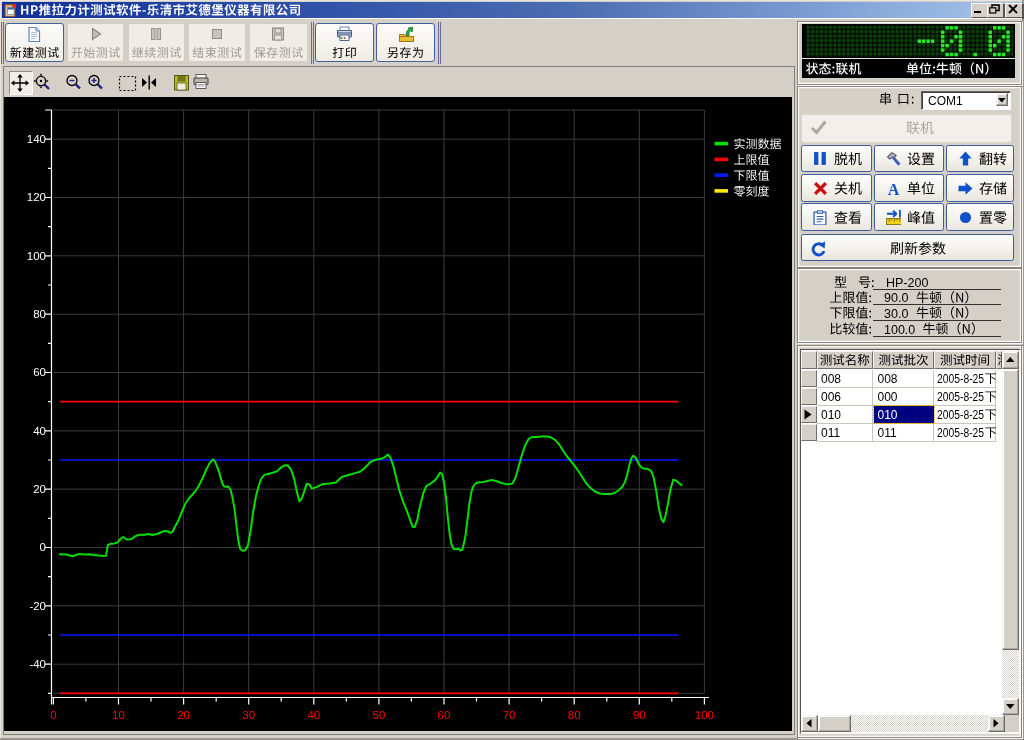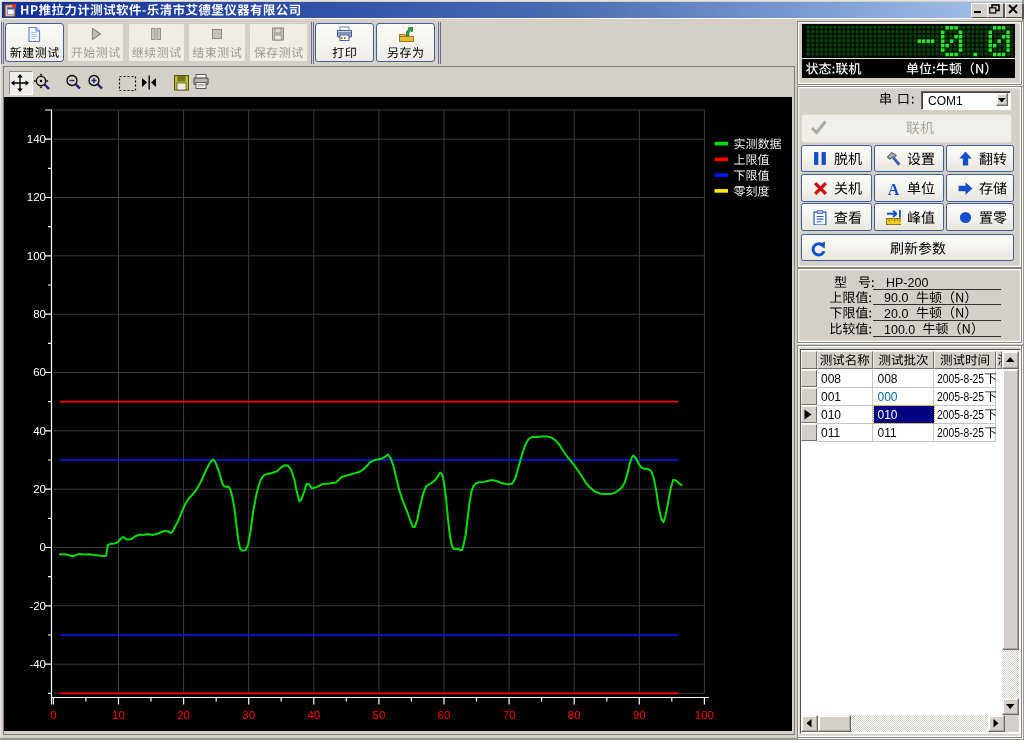--- a/index.html
+++ b/index.html
@@ -268,43 +268,43 @@
 <svg style="position:absolute;left:809px;top:241px" width="18" height="16" viewBox="0 0 17 15">
 <path d="M14.2 9.5 A5.3 5.3 0 1 1 12.4 3.6" fill="none" stroke="#1050C8" stroke-width="2.7"></path>
 <path d="M9.2 3.6 L15.2 0.4 L14.8 7z" fill="#1050C8"></path>
   </svg>
 <div class="grp" style="left:797px;top:268px;width:223px;height:73px"></div>
 <div style="position:absolute;left:873px;top:289px;width:128px;height:1px;background:#33322F"></div>
 <div style="position:absolute;left:886px;top:276px;font:12.5px 'Liberation Sans';color:#000">HP-200</div>
 <div style="position:absolute;left:873px;top:304.2px;width:128px;height:1px;background:#33322F"></div>
 <div style="position:absolute;left:884px;top:291.2px;font:12.5px 'Liberation Sans';color:#000">90.0</div>
 <div style="position:absolute;left:873px;top:319.5px;width:128px;height:1px;background:#33322F"></div>
-<div style="position:absolute;left:884px;top:306.5px;font:12.5px 'Liberation Sans';color:#000">20.0</div>
+<div style="position:absolute;left:884px;top:306.5px;font:12.5px 'Liberation Sans';color:#000">30.0</div>
 <div style="position:absolute;left:873px;top:335.5px;width:128px;height:1px;background:#33322F"></div>
 <div style="position:absolute;left:884px;top:322.5px;font:12.5px 'Liberation Sans';color:#000">100.0</div>
 <div class="grp" style="left:797px;top:345px;width:223px;height:391px"></div>
 <div style="position:absolute;left:800px;top:348.5px;width:218.5px;height:383px;background:#fff;border:1px solid;border-color:#55544F #F6F5F2 #F6F5F2 #55544F"></div>
 <div class="hcell" style="left:801px;top:350.5px;width:15.5px;height:18px"></div>
 <div class="hcell" style="left:816.5px;top:350.5px;width:56.5px;height:18px"></div>
 <div class="hcell" style="left:873px;top:350.5px;width:61px;height:18px"></div>
 <div class="hcell" style="left:934px;top:350.5px;width:62px;height:18px"></div>
 <div class="hcell" style="left:996px;top:350.5px;width:6px;height:18px"></div>
 <div class="gcell" style="left:801px;top:369.5px;width:15.5px;height:17px"></div>
 <div style="position:absolute;left:816.5px;top:369.5px;width:56.5px;height:18px;border-right:1px solid #C9C6BD;border-bottom:1px solid #C9C6BD;box-sizing:border-box"></div>
 <div style="position:absolute;left:873px;top:369.5px;width:61px;height:18px;border-right:1px solid #C9C6BD;border-bottom:1px solid #C9C6BD;box-sizing:border-box"></div>
 <div style="position:absolute;left:934px;top:369.5px;width:62px;height:18px;border-right:1px solid #C9C6BD;border-bottom:1px solid #C9C6BD;box-sizing:border-box"></div>
 <div style="position:absolute;left:821px;top:372.0px;font:12px 'Liberation Sans';color:#000">008</div>
 <div style="position:absolute;left:877.5px;top:372.0px;font:12px 'Liberation Sans';color:#000">008</div>
 <div style="position:absolute;left:937px;top:372.0px;font:12px 'Liberation Sans';color:#000;transform:scaleX(0.86);transform-origin:0 0">2005-8-25</div>
 <div class="gcell" style="left:801px;top:387.5px;width:15.5px;height:17px"></div>
 <div style="position:absolute;left:816.5px;top:387.5px;width:56.5px;height:18px;border-right:1px solid #C9C6BD;border-bottom:1px solid #C9C6BD;box-sizing:border-box"></div>
 <div style="position:absolute;left:873px;top:387.5px;width:61px;height:18px;border-right:1px solid #C9C6BD;border-bottom:1px solid #C9C6BD;box-sizing:border-box"></div>
 <div style="position:absolute;left:934px;top:387.5px;width:62px;height:18px;border-right:1px solid #C9C6BD;border-bottom:1px solid #C9C6BD;box-sizing:border-box"></div>
-<div style="position:absolute;left:821px;top:390.0px;font:12px 'Liberation Sans';color:#000">001</div>
-<div style="position:absolute;left:877.5px;top:390.0px;font:12px 'Liberation Sans';color:#0369a1">000</div>
+<div style="position:absolute;left:821px;top:390.0px;font:12px 'Liberation Sans';color:#000">006</div>
+<div style="position:absolute;left:877.5px;top:390.0px;font:12px 'Liberation Sans';color:#000000">000</div>
 <div style="position:absolute;left:937px;top:390.0px;font:12px 'Liberation Sans';color:#000;transform:scaleX(0.86);transform-origin:0 0">2005-8-25</div>
 <div class="gcell" style="left:801px;top:405.5px;width:15.5px;height:17px"></div>
 <div style="position:absolute;left:816.5px;top:405.5px;width:56.5px;height:18px;border-right:1px solid #C9C6BD;border-bottom:1px solid #C9C6BD;box-sizing:border-box"></div>
 <div style="position:absolute;left:873px;top:405.5px;width:61px;height:18px;border-right:1px solid #C9C6BD;border-bottom:1px solid #C9C6BD;box-sizing:border-box"></div>
 <div style="position:absolute;left:934px;top:405.5px;width:62px;height:18px;border-right:1px solid #C9C6BD;border-bottom:1px solid #C9C6BD;box-sizing:border-box"></div>
 <div style="position:absolute;left:821px;top:408.0px;font:12px 'Liberation Sans';color:#000">010</div>
 <div style="position:absolute;left:873.5px;top:406.0px;width:60px;height:17px;background:#000080;outline:1px dotted #D8A020"></div>
 <div style="position:absolute;left:877.5px;top:408.0px;font:12px 'Liberation Sans';color:#fff">010</div>
 <div style="position:absolute;left:937px;top:408.0px;font:12px 'Liberation Sans';color:#000;transform:scaleX(0.86);transform-origin:0 0">2005-8-25</div>
 <div class="gcell" style="left:801px;top:423.5px;width:15.5px;height:17px"></div>

